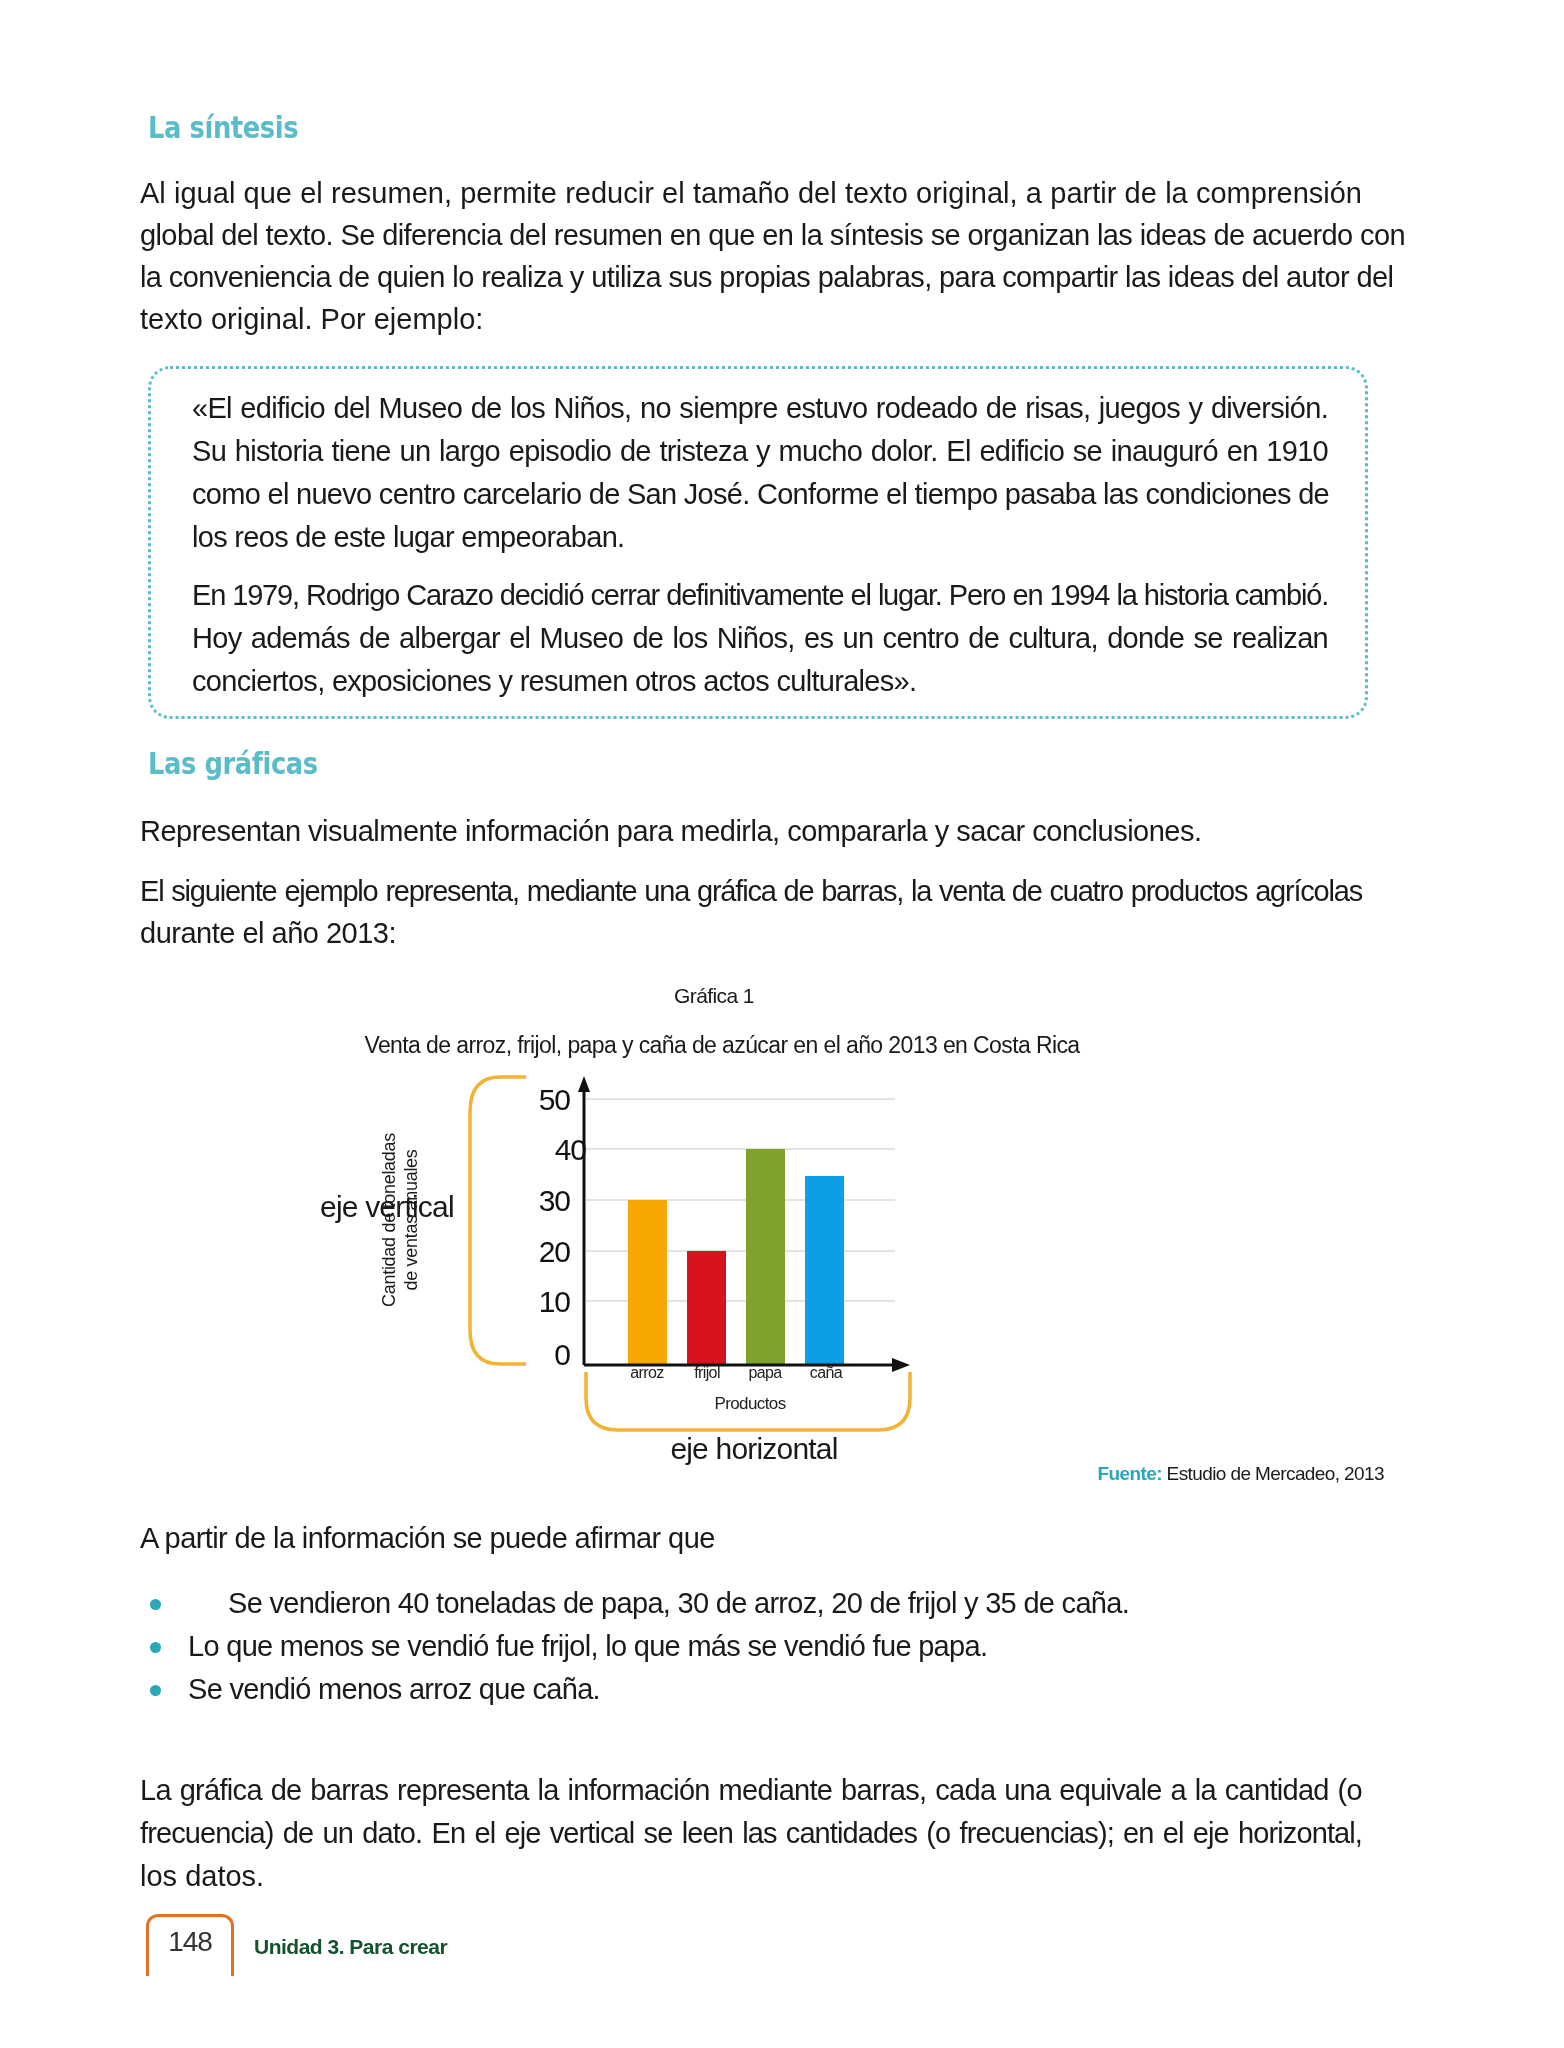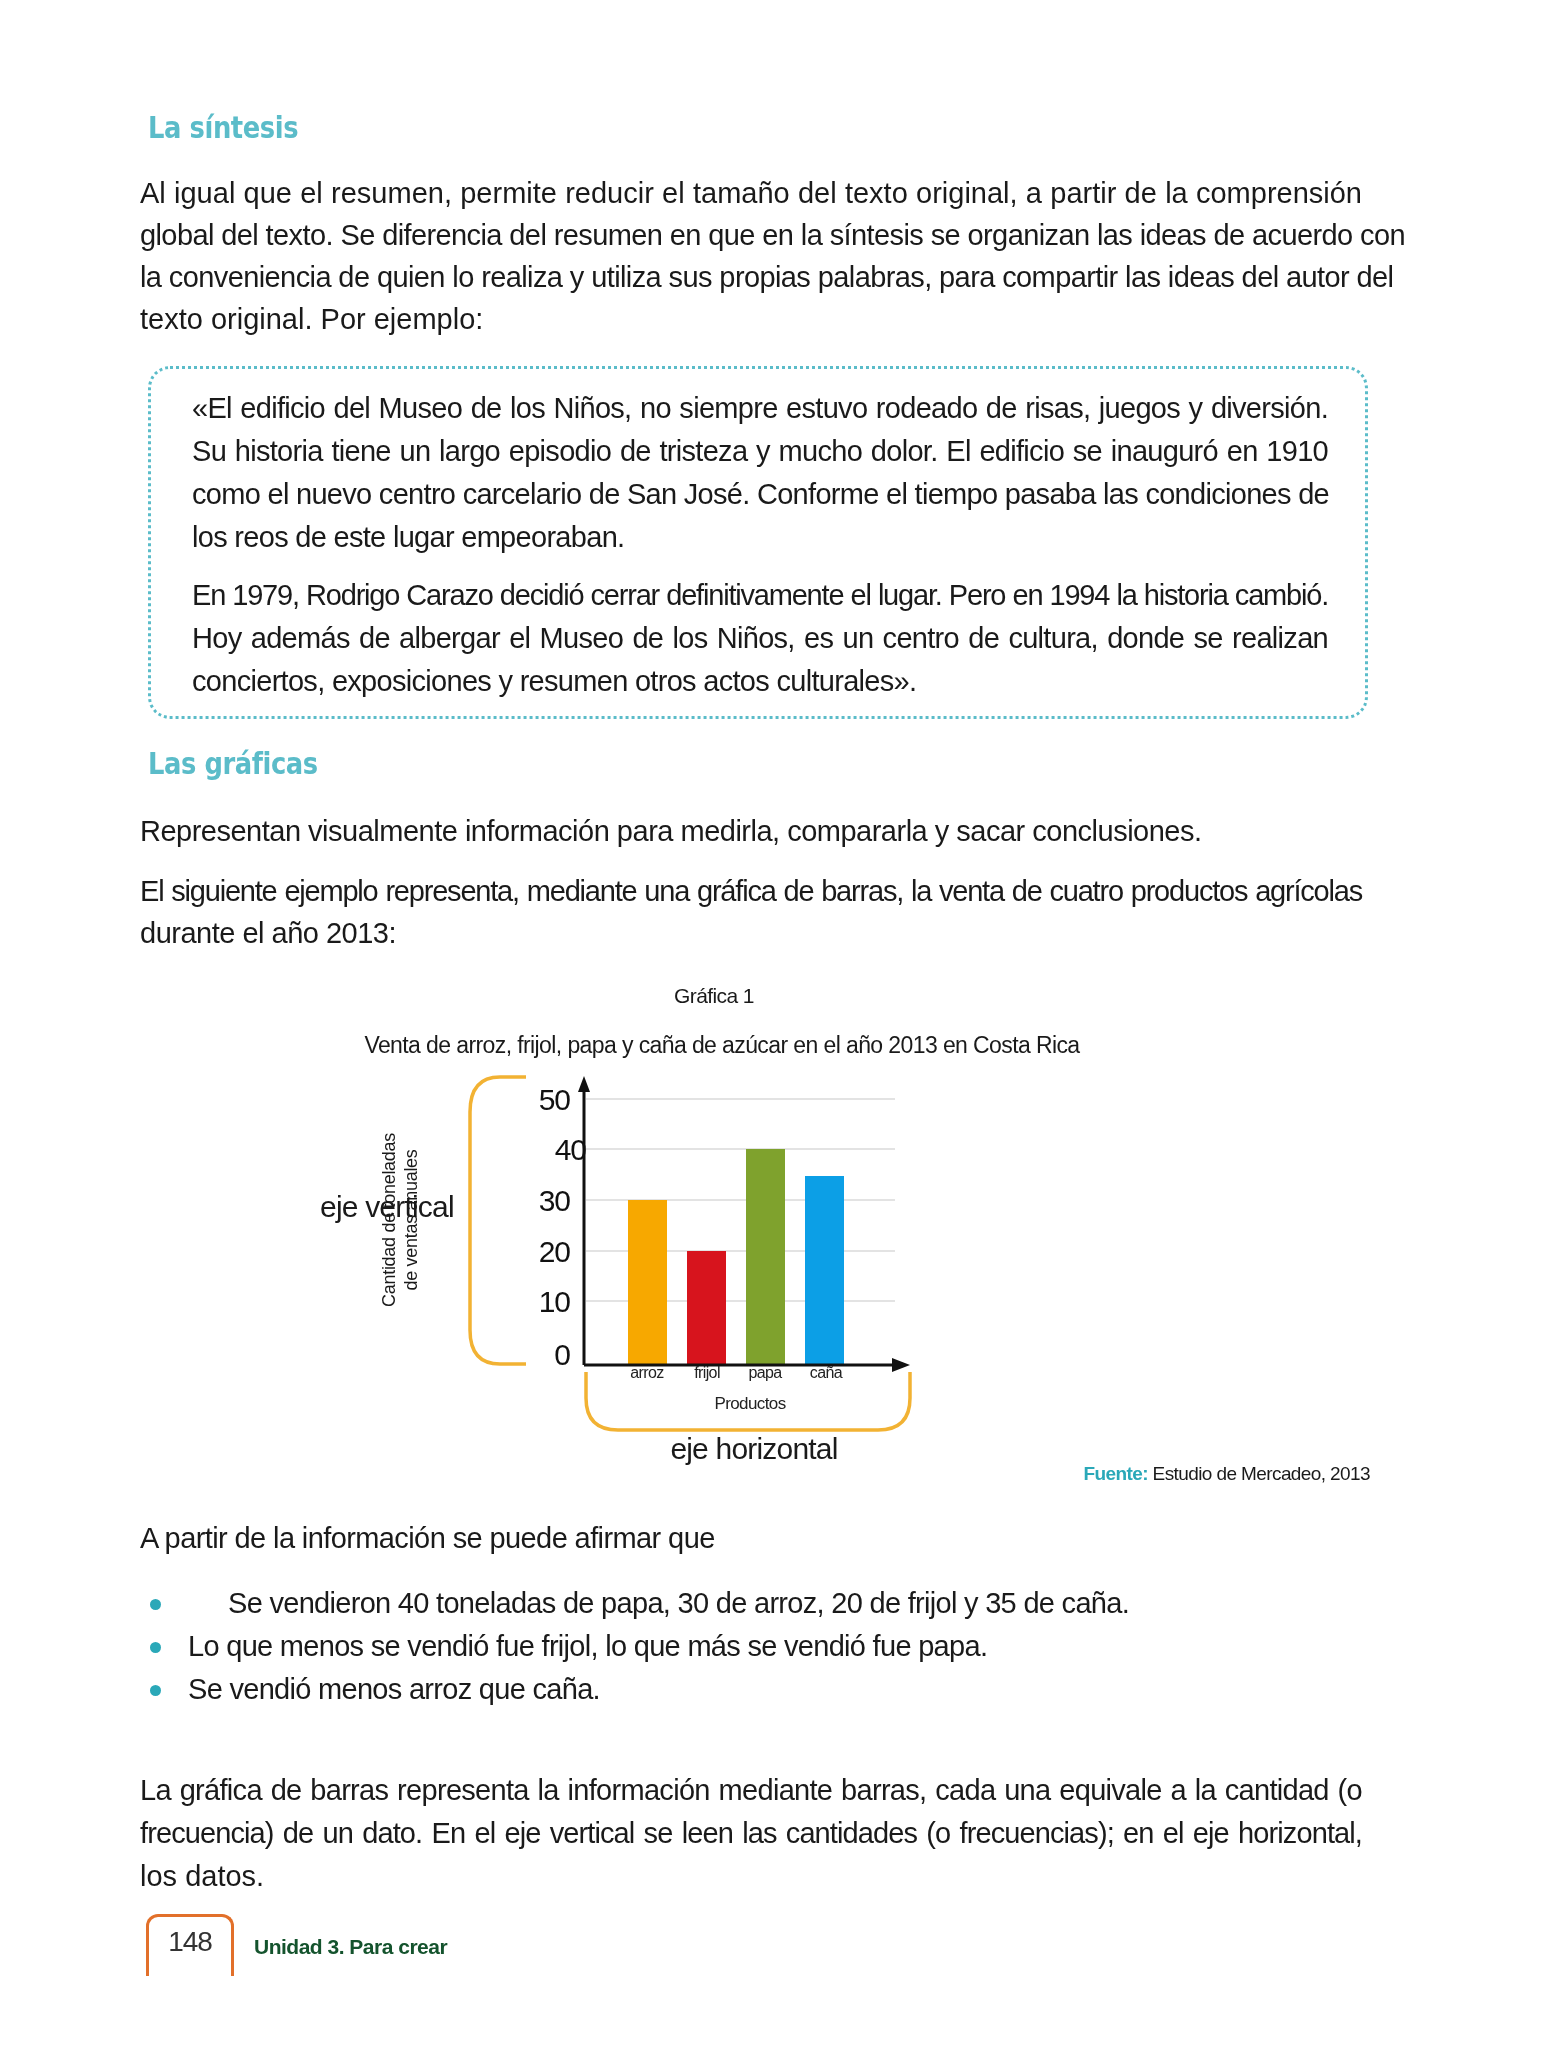--- a/index.html
+++ b/index.html
@@ -94,21 +94,21 @@
   <div class="cat" style="left:735px; top:1364px;">papa</div>
   <div class="cat" style="left:796px; top:1364px;">caña</div>
   <div class="cat" style="left:710px; top:1394px; width:80px; font-size:17px;">Productos</div>
 
   <svg class="abs" style="left:580px; top:1370px;" width="336" height="66">
     <path d="M6 2 L6 28 Q6 60 38 60 L298 60 Q330 60 330 28 L330 2" fill="none" stroke="#f2b233" stroke-width="3.5"></path>
   </svg>
   <div class="abs" style="left:0; width:1508px; text-align:center; top:1432px; font-size:30px; letter-spacing:-0.8px;">eje horizontal</div>
 </div>
 
-<div class="abs" style="right:194px; top:1463px; font-size:19px; white-space:nowrap; letter-spacing:-0.6px;">
+<div class="abs" style="right:180px; top:1463px; font-size:19px; white-space:nowrap; letter-spacing:-0.6px;">
   <span style="color:#2aa8b8; font-weight:bold;">Fuente:</span>
   <span>Estudio de Mercadeo, 2013</span>
 </div>
 
 <div class="line" style="top:1517px; width:auto; letter-spacing:-0.6px;">A partir de la información se puede afirmar que</div>
 
 <div class="bullet-dot" style="top:1599px;"></div>
 <div class="bline" style="top:1582px;margin-left:40px;">Se vendieron 40 toneladas de papa, 30 de arroz, 20 de frijol y 35 de caña.</div>
 <div class="bullet-dot" style="top:1642px;"></div>
 <div class="bline" style="top:1625px;">Lo que menos se vendió fue frijol, lo que más se vendió fue papa.</div>

